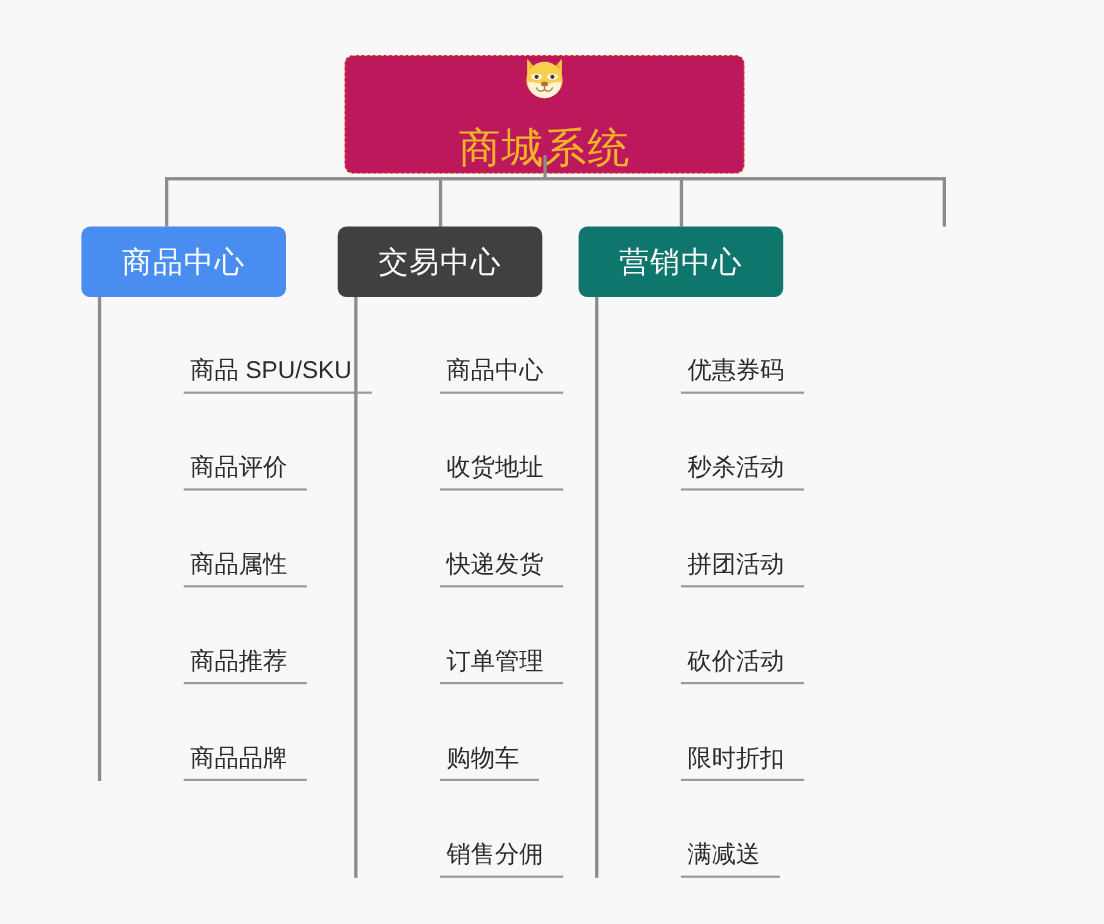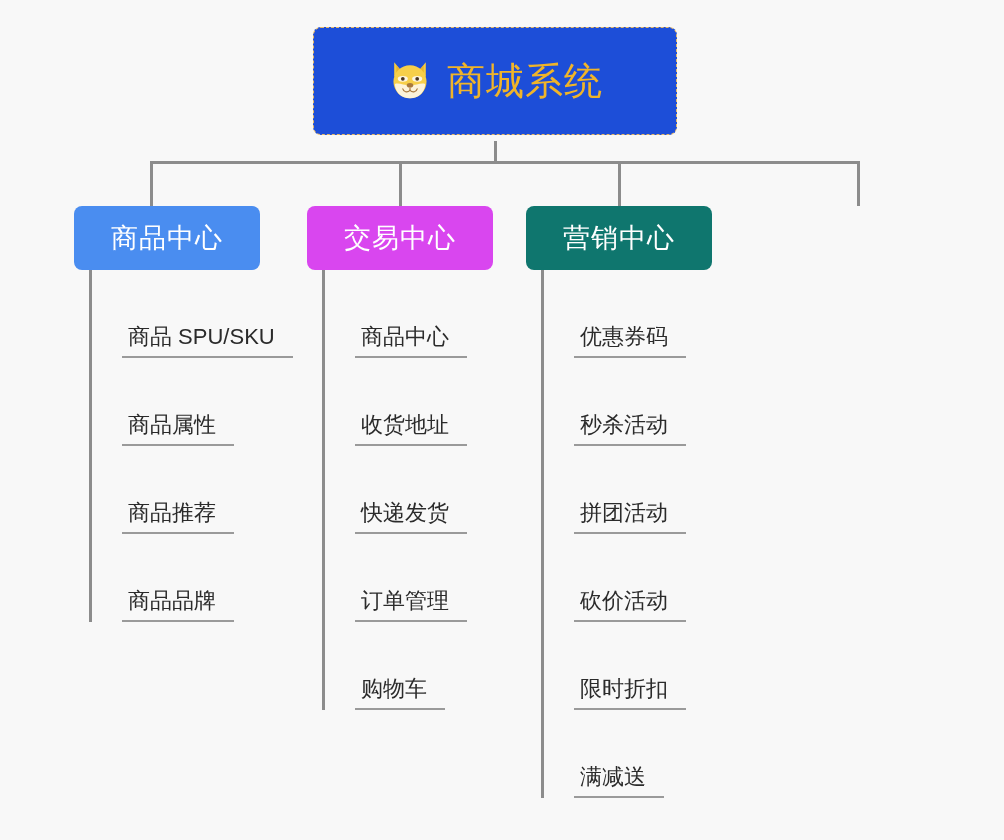--- a/index.html
+++ b/index.html
@@ -19,31 +19,32 @@
   #mindmap {
     position: relative;
     width: 1004px;
     height: 840px;
   }
 
   
   .root-card {
     position: absolute;
     left: 313px;
-    top: 27px;
+    top: 50px;
     width: 364px;
     height: 108px;
     box-sizing: border-box;
-    background: #1d4ed8;
+    background: #be185d;
     border: 1px dashed #e8b964;
     border-radius: 8px;
     display: flex;
     align-items: center;
     justify-content: center;
     gap: 14px;
+    flex-direction: column;
   }
   .root-emoji {
     font-size: 40px;
     line-height: 1;
   }
   .root-emoji svg { display: block; }
   .root-title {
     color: #f0b429;
     font-size: 38px;
     font-weight: 400;
@@ -77,41 +78,42 @@
     letter-spacing: 1px;
     white-space: nowrap;
   }
 
   .leaf-list {
     position: relative;
     margin-top: 0;
     padding-top: 0;
     border-left: 3px solid #8c8c8c;
     margin-left: 15px;
+    padding-left: 45px;
   }
   .leaf {
     position: relative;
     height: 88px;
     display: flex;
     align-items: flex-end;
     padding-left: 30px;
   }
   .leaf-label {
     display: inline-block;
     padding: 0 18px 6px 6px;
     border-bottom: 2px solid #9a9a9a;
     color: #2b2b2b;
     font-size: 22px;
     line-height: 1.25;
     white-space: nowrap;
   }
 
   
   .c-blue   { background: #4a8df0; }
-  .c-red    { background: #d946ef; }
+  .c-red    { background: #404040; }
   .c-orange { background: #0f766e; }
   .c-green  { background: #76c440; }
 </style>
 </head>
 <body>
 
 <div id="mindmap">
 
   <div class="root-card">
     <span class="root-emoji">
@@ -145,20 +147,23 @@
 
   <div class="branch" style="left:74px; width:250px;">
     <div class="branch-head c-blue" style="width:186px;">
       <span>商品中心</span>
     </div>
     <div class="leaf-list">
       <div class="leaf">
           <span class="leaf-label">商品 SPU/SKU</span>
         </div>
       <div class="leaf">
+          <span class="leaf-label">商品评价</span>
+        </div>
+      <div class="leaf">
           <span class="leaf-label">商品属性</span>
         </div>
       <div class="leaf">
           <span class="leaf-label">商品推荐</span>
         </div>
       <div class="leaf">
           <span class="leaf-label">商品品牌</span>
         </div>
     </div>
   </div>
@@ -176,20 +181,23 @@
         </div>
       <div class="leaf">
           <span class="leaf-label">快递发货</span>
         </div>
       <div class="leaf">
           <span class="leaf-label">订单管理</span>
         </div>
       <div class="leaf">
           <span class="leaf-label">购物车</span>
         </div>
+      <div class="leaf">
+          <span class="leaf-label">销售分佣</span>
+        </div>
     </div>
   </div>
 
   <div class="branch" style="left:526px; width:220px;">
     <div class="branch-head c-orange" style="width:186px;">
       <span>营销中心</span>
     </div>
     <div class="leaf-list">
       <div class="leaf">
           <span class="leaf-label">优惠券码</span>

